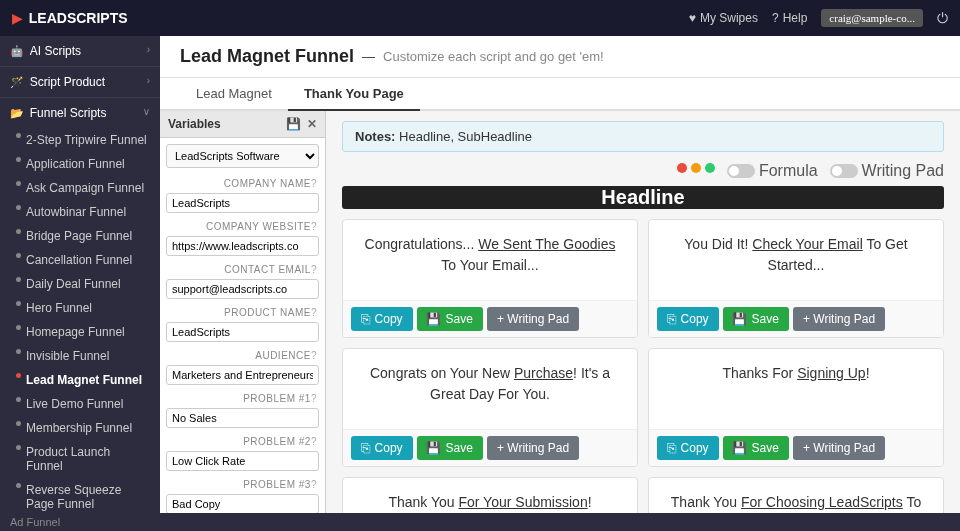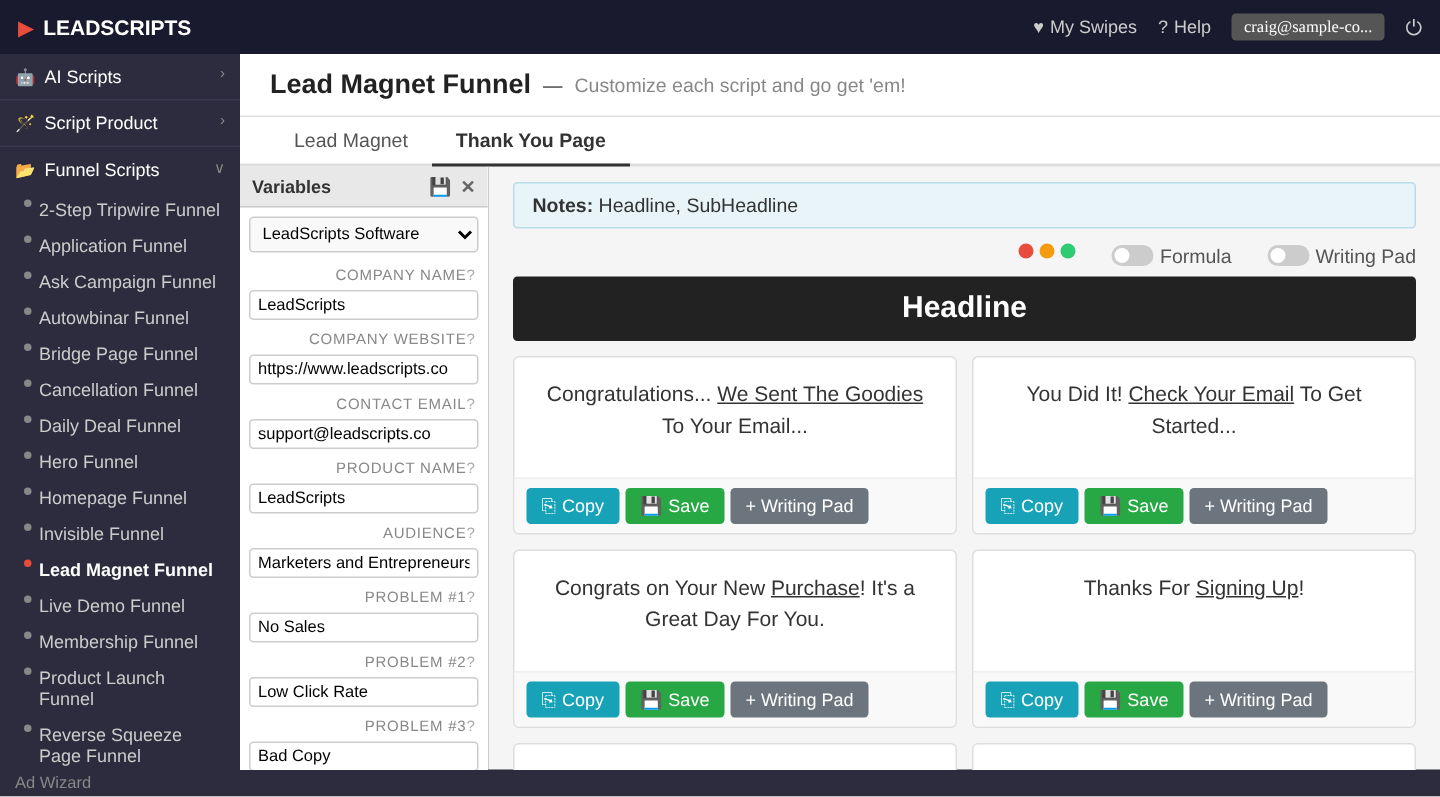--- a/index.html
+++ b/index.html
@@ -171,23 +171,23 @@
       font-size: 13px;
       color: #333;
     }
     .notes-bar strong { font-weight: bold; }
 
     
     .toggle-row {
       display: flex;
       justify-content: flex-end;
       align-items: center;
-      gap: 24px;
+      gap: 12px;
       margin-bottom: 6px;
-      font-size: 13px;
+      font-size: 16px;
       color: #555;
     }
     .toggle-item { display: flex; align-items: center; gap: 4px; }
     .toggle-switch {
       width: 28px; height: 14px;
       background: #ccc;
       border-radius: 7px;
       position: relative;
       cursor: pointer;
     }
@@ -199,21 +199,20 @@
       border-radius: 50%;
       top: 2px; left: 2px;
       transition: left 0.2s;
     }
 
     
     .headline-bar {
       background: #222;
       color: #fff;
       text-align: center;
-      padding: 10px;
       font-size: 20px;
       font-weight: bold;
       border-radius: 3px;
       margin-bottom: 10px;
     }
 
     
     .cards-grid {
       display: grid;
       grid-template-columns: 1fr 1fr;
@@ -518,15 +517,15 @@
               <div class="card-body">Thank You <span class="underline">For Choosing LeadScripts</span> To Generate Leads...</div>
             </div>
           </div>
 
       </div>
     </div>
   </div>
 </div>
 
 <div class="status-bar">
-  <span>Ad Wizard</span>
+  <span>Ad Funnel</span>
   <span></span>
 </div>
 
 </body></html>

